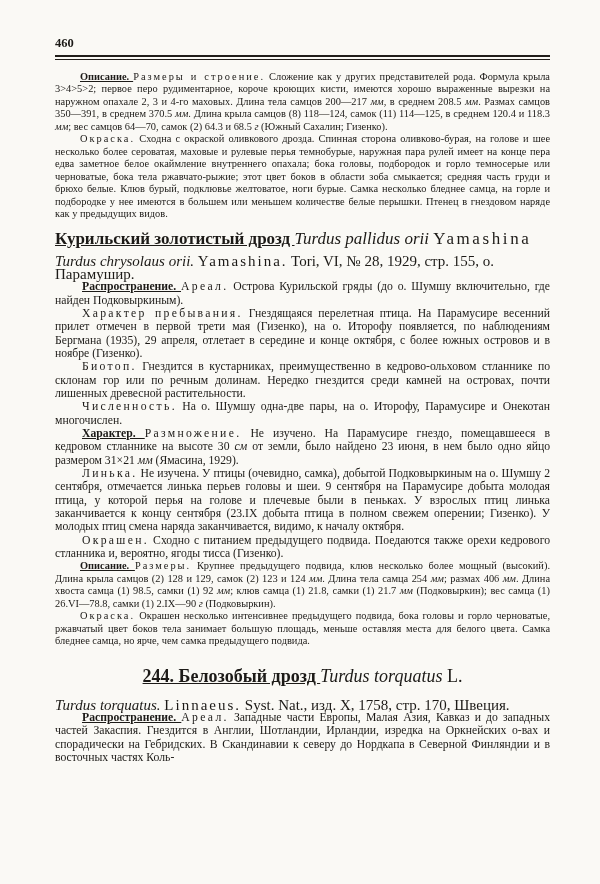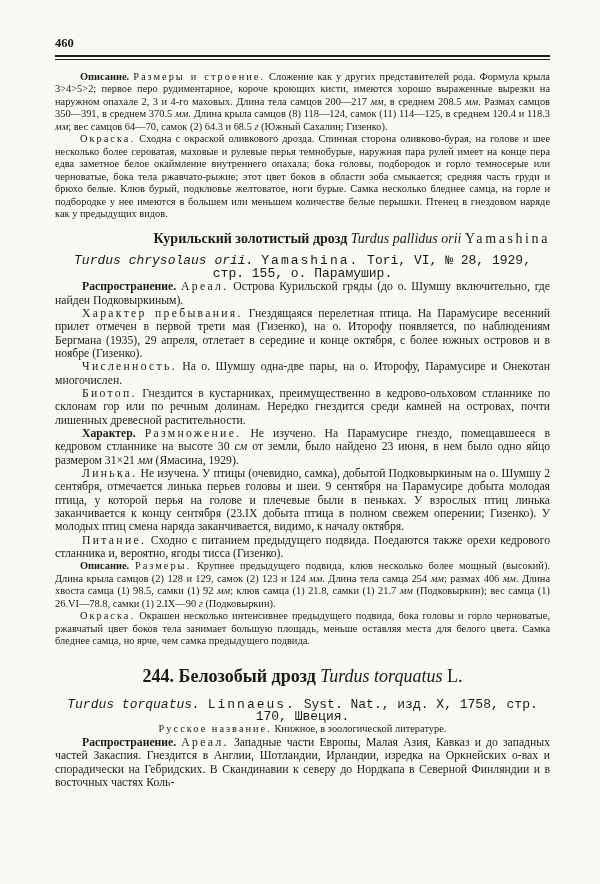--- a/index.html
+++ b/index.html
@@ -39,66 +39,65 @@
   }
   .para {
     font-size: 11.7px; line-height: 13.35px;
     text-indent: 27px;
   }
   .para-small {
     font-size: 10.4px; line-height: 12.45px;
     text-indent: 25px;
   }
   .synonym {
-    font-size: 13px; line-height: 12.4px;
-    text-indent: 0; text-align: center; font-family: Liberation Mono, monospace;
+    font-size: 15px; line-height: 12.4px;
+    text-indent: 0; text-align: left;
   }
   .synonym-center {
     font-size: 10.4px; line-height: 12.4px;
     text-align: center;
   }
   .h1 {
-    text-align: right;
-    font-size: 14px; line-height: 14px;
+    text-align: left;
+    font-size: 17px; line-height: 14px;
     margin: 12px 0 9px 0;
   }
   .h2 {
     text-align: center;
     font-size: 18px; line-height: 19px;
     margin: 19px 0 13px 0;
   }
   .mt6 { }
   
   .r-n { }
-  .r-b { font-weight: bold; }
+  .r-b { font-weight: bold; text-decoration: underline; }
   .r-i { font-style: italic; }
   .r-sp { letter-spacing: 2.3px; }
   .para-small .r-sp, .synonym .r-sp, .synonym-center .r-sp { letter-spacing: 2px; }
   .h1 .r-sp { letter-spacing: 2.6px; }
 </style>
 </head>
 <body>
 
 <div class="page">
   <div class="header">
     <span class="page-num">460</span>
   </div>
   <div class="rule"></div>
   <div class="content">
       <p class="para-small"><span class="r-b">Описание. </span><span class="r-sp">Размеры и строение.</span><span class="r-n"> Сложение как у других представителей рода. Формула крыла 3&gt;4&gt;5&gt;2; первое перо рудиментарное, короче кроющих кисти, имеются хорошо выраженные вырезки на наружном опахале 2, 3 и 4-го маховых. Длина тела самцов 200—217 </span><span class="r-i">мм</span><span class="r-n">, в среднем 208.5 </span><span class="r-i">мм</span><span class="r-n">. Размах самцов 350—391, в среднем 370.5 </span><span class="r-i">мм</span><span class="r-n">. Длина крыла самцов (8) 118—124, самок (11) 114—125, в среднем 120.4 и 118.3 </span><span class="r-i">мм</span><span class="r-n">; вес самцов 64—70, самок (2) 64.3 и 68.5 </span><span class="r-i">г</span><span class="r-n"> (Южный Сахалин; Гизенко).</span></p>
       <p class="para-small"><span class="r-sp">Окраска.</span><span class="r-n"> Сходна с окраской оливкового дрозда. Спинная сторона оливково-бурая, на голове и шее несколько более сероватая, маховые и рулевые перья темнобурые, наружная пара рулей имеет на конце пера едва заметное белое окаймление внутреннего опахала; бока головы, подбородок и горло темносерые или черноватые, бока тела ржавчато-рыжие; этот цвет боков в области зоба смыкается; средняя часть груди и брюхо белые. Клюв бурый, подклювье желтоватое, ноги бурые. Самка несколько бледнее самца, на горле и подбородке у нее имеются в большем или меньшем количестве белые перышки. Птенец в гнездовом наряде как у предыдущих видов.</span></p>
       <p class="h1"><span class="r-b">Курильский золотистый дрозд </span><span class="r-i">Turdus pallidus orii</span><span class="r-n"> </span><span class="r-sp">Yamashina</span></p>
       <p class="synonym"><span class="r-i">Turdus chrysolaus orii.</span><span class="r-n">  </span><span class="r-sp">Yamashina.</span><span class="r-n"> Tori, VI, № 28, 1929, стр. 155, о. Парамушир.</span></p>
       <p class="para mt6"><span class="r-b">Распространение. </span><span class="r-sp">Ареал.</span><span class="r-n"> Острова Курильской гряды (до о. Шумшу включительно, где найден Подковыркиным).</span></p>
       <p class="para"><span class="r-sp">Характер пребывания.</span><span class="r-n"> Гнездящаяся перелетная птица. На Парамусире весенний прилет отмечен в первой трети мая (Гизенко), на о. Иторофу появляется, по наблюдениям Бергмана (1935), 29 апреля, отлетает в середине и конце октября, с более южных островов и в ноябре (Гизенко).</span></p>
+      <p class="para"><span class="r-sp">Биотоп.</span><span class="r-n"> Гнездится в кустарниках, преимущественно в кедрово-ольховом стланнике по склонам гор или по речным долинам. Нередко гнездится среди камней на островах, почти лишенных древесной растительности.</span></p>
       <p class="para"><span class="r-sp">Численность.</span><span class="r-n"> На о. Шумшу одна-две пары, на о. Иторофу, Парамусире и Онекотан многочислен.</span></p>
-      <p class="para"><span class="r-sp">Биотоп.</span><span class="r-n"> Гнездится в кустарниках, преимущественно в кедрово-ольховом стланнике по склонам гор или по речным долинам. Нередко гнездится среди камней на островах, почти лишенных древесной растительности.</span></p>
       <p class="para"><span class="r-b">Характер. </span><span class="r-sp">Размножение.</span><span class="r-n"> Не изучено. На Парамусире гнездо, помещавшееся в кедровом стланнике на высоте 30 </span><span class="r-i">см</span><span class="r-n"> от земли, было найдено 23 июня, в нем было одно яйцо размером 31×21 </span><span class="r-i">мм</span><span class="r-n"> (Ямасина, 1929).</span></p>
       <p class="para"><span class="r-sp">Линька.</span><span class="r-n"> Не изучена. У птицы (очевидно, самка), добытой Подковыркиным на о. Шумшу 2 сентября, отмечается линька перьев головы и шеи. 9 сентября на Парамусире добыта молодая птица, у которой перья на голове и плечевые были в пеньках. У взрослых птиц линька заканчивается к концу сентября (23.IX добыта птица в полном свежем оперении; Гизенко). У молодых птиц смена наряда заканчивается, видимо, к началу октября.</span></p>
-      <p class="para"><span class="r-sp">Питание.</span><span class="r-n"> Сходно с питанием предыдущего подвида. Поедаются также орехи кедрового стланника и, вероятно, ягоды тисса (Гизенко).</span></p>
+      <p class="para"><span class="r-sp">Окрашен.</span><span class="r-n"> Сходно с питанием предыдущего подвида. Поедаются также орехи кедрового стланника и, вероятно, ягоды тисса (Гизенко).</span></p>
       <p class="para-small mt6"><span class="r-b">Описание. </span><span class="r-sp">Размеры.</span><span class="r-n"> Крупнее предыдущего подвида, клюв несколько более мощный (высокий). Длина крыла самцов (2) 128 и 129, самок (2) 123 и 124 </span><span class="r-i">мм</span><span class="r-n">. Длина тела самца 254 </span><span class="r-i">мм</span><span class="r-n">; размах 406 </span><span class="r-i">мм</span><span class="r-n">. Длина хвоста самца (1) 98.5, самки (1) 92 </span><span class="r-i">мм</span><span class="r-n">; клюв самца (1) 21.8, самки (1) 21.7 </span><span class="r-i">мм</span><span class="r-n"> (Подковыркин); вес самца (1) 26.VI—78.8, самки (1) 2.IX—90 </span><span class="r-i">г</span><span class="r-n"> (Подковыркин).</span></p>
       <p class="para-small"><span class="r-sp">Окраска.</span><span class="r-n"> Окрашен несколько интенсивнее предыдущего подвида, бока головы и горло черноватые, ржавчатый цвет боков тела занимает большую площадь, меньше оставляя места для белого цвета. Самка бледнее самца, но ярче, чем самка предыдущего подвида.</span></p>
       <p class="h2"><span class="r-b">244. Белозобый дрозд </span><span class="r-i">Turdus torquatus</span><span class="r-n"> L.</span></p>
       <p class="synonym"><span class="r-i">Turdus torquatus.</span><span class="r-n">  </span><span class="r-sp">Linnaeus.</span><span class="r-n"> Syst. Nat., изд. X, 1758, стр. 170, Швеция.</span></p>
-      <p class="synonym-center"><span class="r-sp">Русское название.</span><span class="r-n"> Книжное, в зоологической литературе.</span></p>
       <p class="para mt6"><span class="r-b">Распространение. </span><span class="r-sp">Ареал.</span><span class="r-n"> Западные части Европы, Малая Азия, Кавказ и до западных частей Закаспия. Гнездится в Англии, Шотландии, Ирландии, изредка на Оркнейских о-вах и спорадически на Гебридских. В Скандинавии к северу до Нордкапа в Северной Финляндии и в восточных частях Коль-</span></p>
     </div>
 </div>
 
 </body></html>

